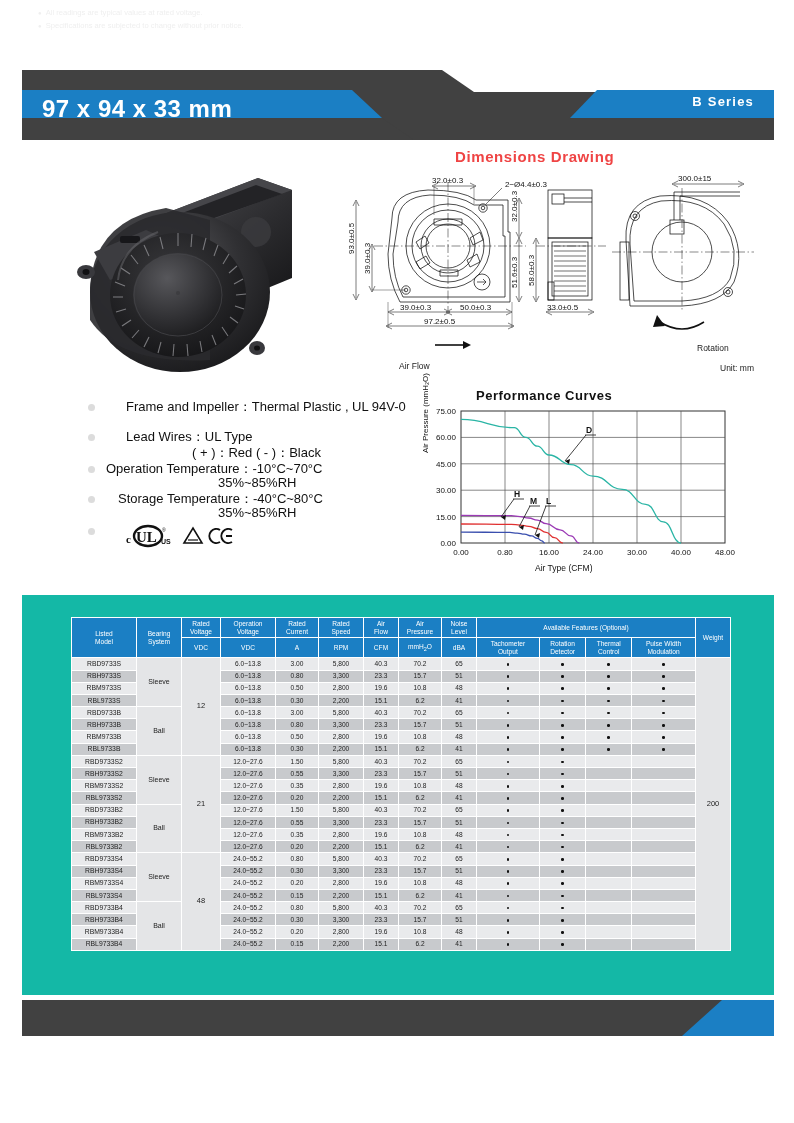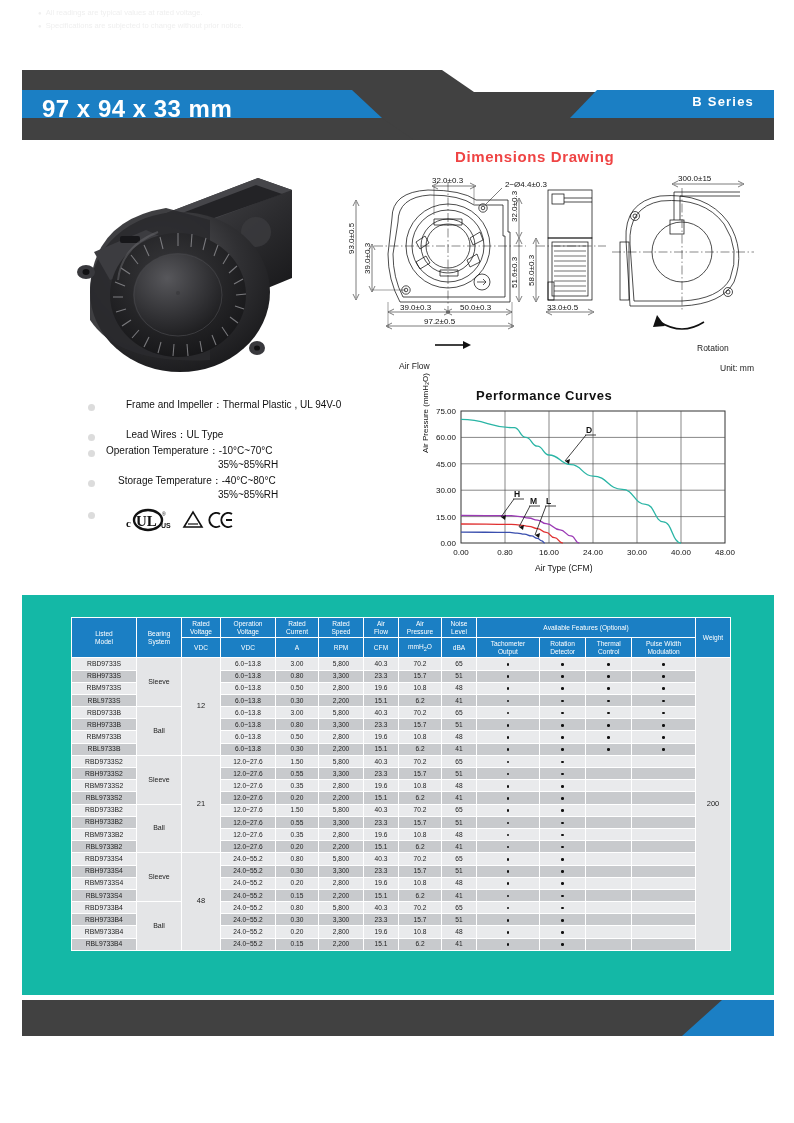--- a/index.html
+++ b/index.html
@@ -40,21 +40,21 @@
   .rot-note{position:absolute;left:697px;top:343px;font-size:8.5px;color:#222;}
   .airflow-note{position:absolute;left:399px;top:361px;font-size:8.5px;color:#222;}
 
   
   .spec-block{position:absolute;left:88px;top:398px;width:340px;}
   .spec-row{position:relative;display:flex;align-items:flex-start;margin-bottom:0;}
   .dot{
     width:7px;height:7px;border-radius:50%;background:#dcdcdc;
     position:absolute;left:0;top:6px;flex:none;
   }
-  .spec-text{margin-left:38px;font-size:10px;color:#111;line-height:1.45;}
+  .spec-text{margin-left:38px;font-size:13px;color:#111;line-height:1.45;}
   .spec-h{font-size:15px;font-weight:bold;letter-spacing:0.4px;color:#111;margin-left:38px;}
   .cert{margin-left:38px;margin-top:2px;}
 
   
   .perf-title{
     position:absolute;left:476px;top:388px;
     font-size:13px;font-weight:bold;color:#111;letter-spacing:0.5px;
   }
   .chart-wrap{position:absolute;left:425px;top:405px;width:320px;height:175px;}
   .ylabel{
@@ -344,20 +344,23 @@
   <div class="unit-note">Unit: mm</div>
 
   <div class="spec-block">
     <div class="spec-row" style="height:30px;">
       <span class="dot"></span>
       <div class="spec-text">Frame and Impeller：Thermal  Plastic , UL 94V-0</div>
     </div>
     <div class="spec-row" style="height:16px;">
       <span class="dot"></span>
       <div class="spec-text">Lead Wires：UL Type</div>
+    </div>
+    <div class="spec-row" style="height:16px;">
+      <div class="spec-text" style="margin-left:104px;">( + )：Red   ( - )：Black</div>
     </div>
     <div class="spec-row" style="height:14px;">
       <span class="dot"></span>
       <div class="spec-text" style="margin-left:18px;">Operation Temperature：-10°C~70°C</div>
     </div>
     <div class="spec-row" style="height:16px;">
       <div class="spec-text" style="margin-left:130px;">35%~85%RH</div>
     </div>
     <div class="spec-row" style="height:14px;">
       <span class="dot"></span>

